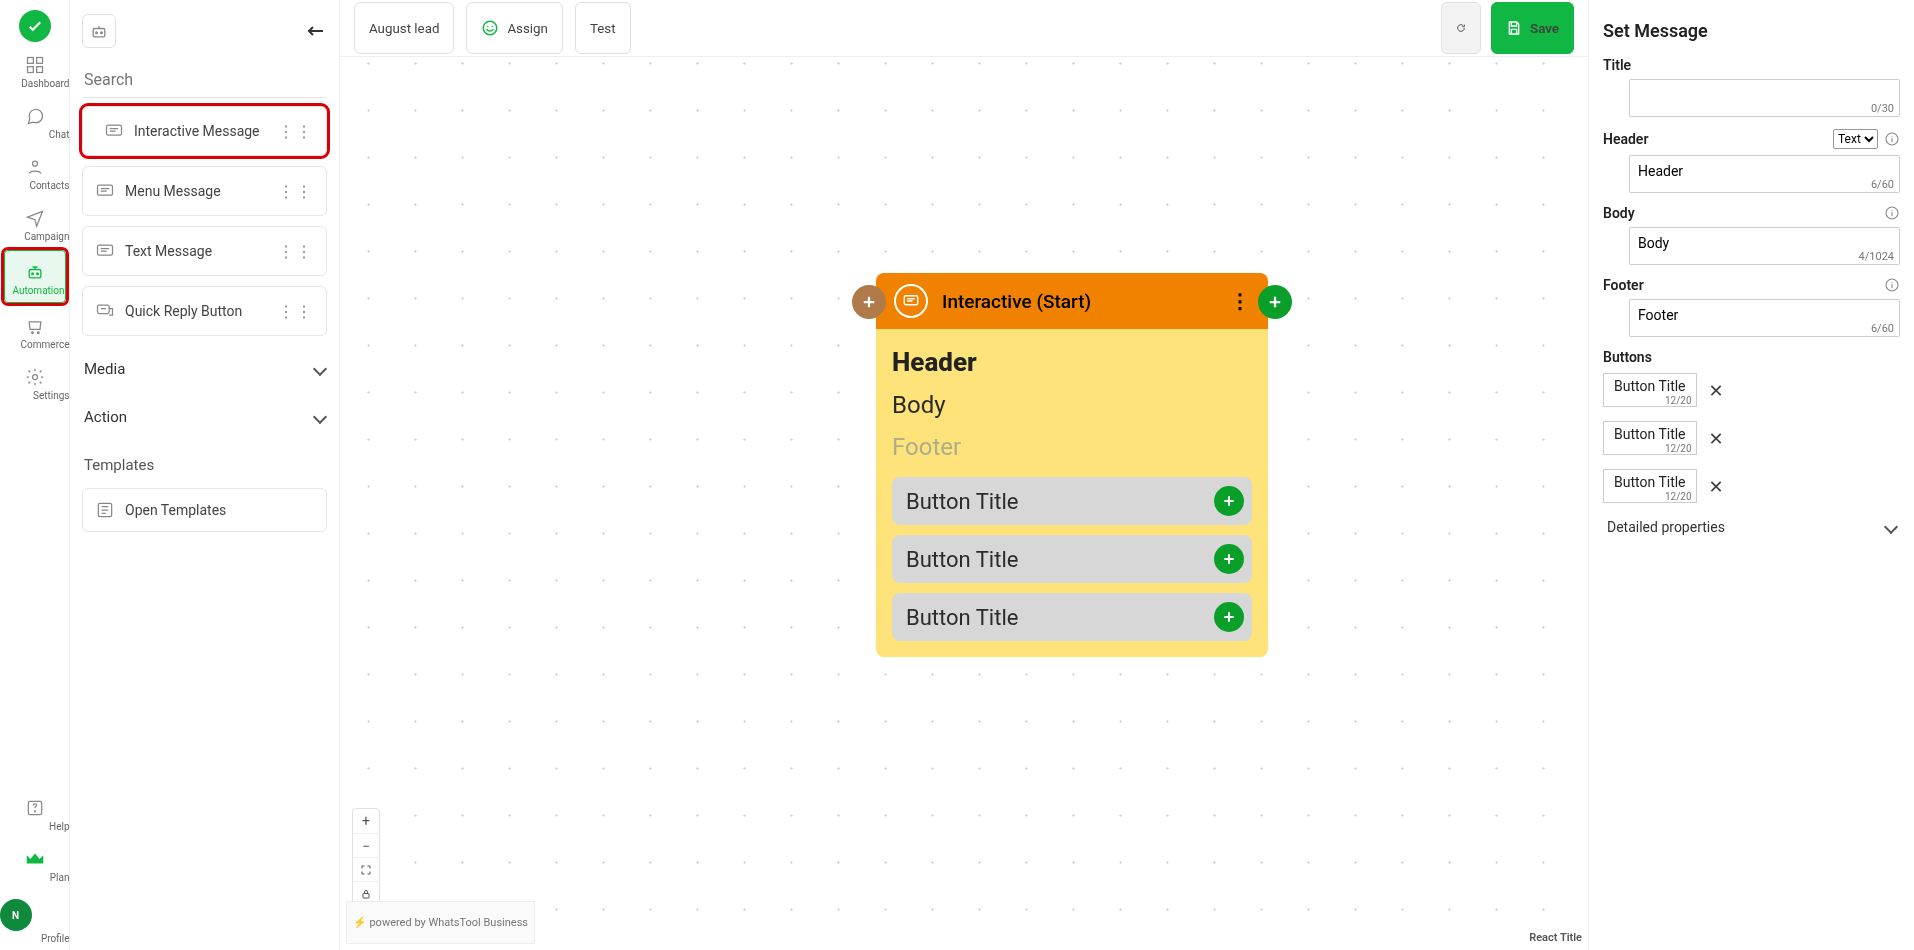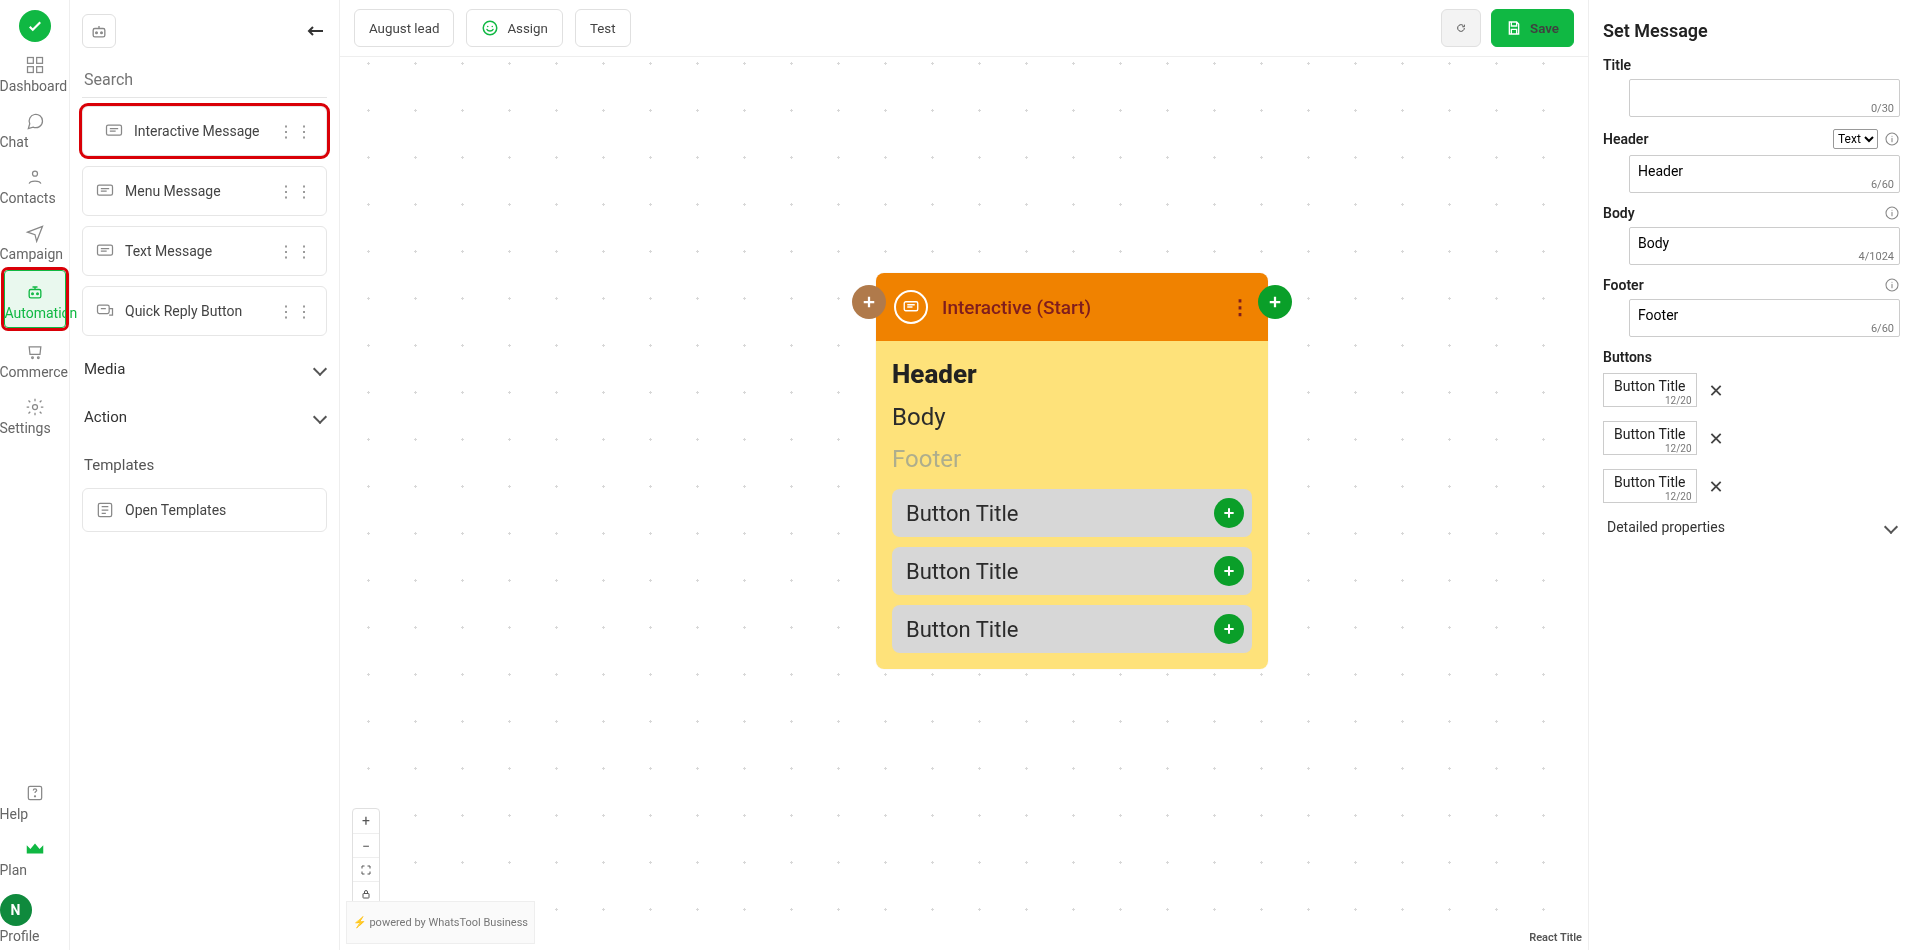--- a/index.html
+++ b/index.html
@@ -1,21 +1,21 @@
 <!DOCTYPE html>
 <html><head>
 <meta charset="utf-8">
 <style>
 * { box-sizing: border-box; margin: 0; padding: 0; font-family: -apple-system, BlinkMacSystemFont, "Segoe UI", Roboto, Arial, sans-serif; }
 html, body { height: 100%; overflow: hidden; }
 body { display: flex; background: #fff; color: #222; font-size: 14px; }
 
 
 .rail { width: 70px; border-right: 1px solid #eee; display: flex; flex-direction: column; align-items: center; padding-top: 4px; }
-.rail .rail-item { width: 70px; text-align: left; padding: 8px 0 6px; font-size: 14px; color: #666; cursor: pointer; }
+.rail .rail-item { width: 70px; text-align: right; padding: 8px 0 6px; font-size: 10px; color: #666; cursor: pointer; }
 .rail .rail-item.active { color: #10b843; background: #e9f8ee; border: 1px solid #10b843; border-radius: 4px; width: 62px; margin: 2px 12px; }
 .rail .rail-item.highlight-red { outline: 3px solid #d90007; border-radius: 4px; width: 62px; }
 .rail .rail-item .ri-icon { display: flex; justify-content: center; align-items: center; height: 26px; }
 .rail .spacer { flex: 1; }
 .rail .logo { width: 32px; height: 32px; border-radius: 50%; background: #10b843; margin: 6px 0 2px; display: flex; align-items: center; justify-content: center; color:#fff; font-weight:800; font-size:18px;}
 .rail .avatar { width: 32px; height: 32px; border-radius: 50%; background: #0f8a3d; color: #fff; display: flex; align-items: center; justify-content: center; font-weight: 700; margin: 6px 0 2px; }
 
 
 .picker { width: 270px; border-right: 1px solid #eee; padding: 8px 12px 16px; display: flex; flex-direction: column; gap: 8px; }
 .picker-top { display: flex; justify-content: space-between; align-items: center; height: 46px; }
@@ -24,41 +24,41 @@
 .picker-section-title { display: flex; justify-content: space-between; align-items: center; font-size: 15px; color: #333; padding: 16px 2px 6px; cursor: pointer; }
 .picker-items { display: flex; flex-direction: column; gap: 10px; }
 .picker-item { position: relative; display: flex; align-items: center; gap: 10px; height: 50px; border: 1px solid #e6e6e6; border-radius: 6px; padding: 0 12px; color:#444; background:#fff;}
 .picker-item.highlight-red { outline: 3px solid #d90007; padding-left: 21px; }
 .picker-item .grip { margin-left: auto; color:#888; font-size:16px; letter-spacing:2px;}
 .picker-templates-label { color:#555; font-size:15px; padding: 16px 2px 6px; }
 
 
 .main { flex: 1; display: flex; flex-direction: column; min-width: 0; }
 .toolbar { height: 56px; display: flex; align-items: center; gap: 12px; padding: 0 14px; }
-.tb-btn { height: 38px; padding: 9px 14px; border: 1px solid #e0e0e0; border-radius: 6px; background: #fff; display: flex; align-items: center; gap: 8px; color:#444; cursor:pointer;}
+.tb-btn { height: 52px; padding: 9px 14px; border: 1px solid #e0e0e0; border-radius: 6px; background: #fff; display: flex; align-items: center; gap: 8px; color:#444; cursor:pointer;}
 .tb-btn.icon-only { width: 40px; justify-content: center; color:#333; background:#f3f3f3;}
 .tb-btn.save { background: #10b843; color: #404040; border-color: #10b843; font-weight: 600; }
 .toolbar .right { margin-left: auto; display: flex; gap: 10px; }
 
 .canvas { flex: 1; position: relative; border-top: 1px solid #eee; overflow: hidden; background:#fff; }
 .dots-bg { position:absolute; inset:0;
   background-image: radial-gradient(#d8d8d8 1.2px, transparent 1.2px);
   background-size: 47px 47px;
   background-position: 5px 30px;
 }
 .zoom-ctrl { position: absolute; left: 12px; bottom: 44px; width: 28px; background: #fff; border: 1px solid #e0e0e0; border-radius: 4px; display:flex; flex-direction:column; }
 .zoom-ctrl div { height: 24px; display:flex; align-items:center; justify-content:center; font-size:14px; color:#555; cursor:pointer;}
 .zoom-ctrl div + div { border-top:1px solid #eee; }
 .attrib { position:absolute; left:6px; bottom:6px; font-size:11px; background:#fafafa; border:1px solid #eee; padding:14px 6px; color:#777;}
 .attrib .bolt { color:#f59e0b; }
 .react-flow-tag { position:absolute; right:6px; bottom:6px; font-size:11px; color:#555; font-weight:600;}
 
 
 .node { position: absolute; top: 216px; left: 536px; width: 392px; border-radius: 8px; overflow: visible; box-shadow: 0 0 0 1px rgba(0,0,0,0.02); }
-.node-head { background: #f08200; color: #7f1d1d; height: 68px; display:flex; align-items:center; gap:14px; padding:0 18px; border-radius:8px 8px 0 0;}
+.node-head { background: #f08200; color: #000000; height: 56px; display:flex; align-items:center; gap:14px; padding:0 18px; border-radius:8px 8px 0 0;}
 .node-head .nh-icon { width:34px; height:34px; border:2px solid #fff; border-radius:50%; display:flex; align-items:center; justify-content:center;}
 .node-head .title { font-size:19px; font-weight:500;}
 .node-head .kebab { margin-left:auto; font-size:20px; font-weight:700;}
 .node-body { background: #fee27a; padding: 18px 16px 16px; border-radius:0 0 8px 8px;}
 .node-body .hdr { font-size:26px; font-weight:800; margin-bottom:14px;}
 .node-body .bdy { font-size:24px; color:#2b2b2b; margin-bottom:14px;}
 .node-body .ftr { font-size:24px; color:#aeae8d; margin-bottom:16px;}
 .node-btn { position: relative; background:#d7d7d7; height:48px; border-radius:8px; display:flex; align-items:center; padding:0 14px; margin-top:10px; font-size:22px; color:#2b2b2b;}
 .node-btn .plus-out { position:absolute; right:8px; top:50%; transform:translateY(-50%); width:30px; height:30px;}
 .port { position:absolute; width:34px; height:34px; border-radius:50%; display:flex; align-items:center; justify-content:center;}

